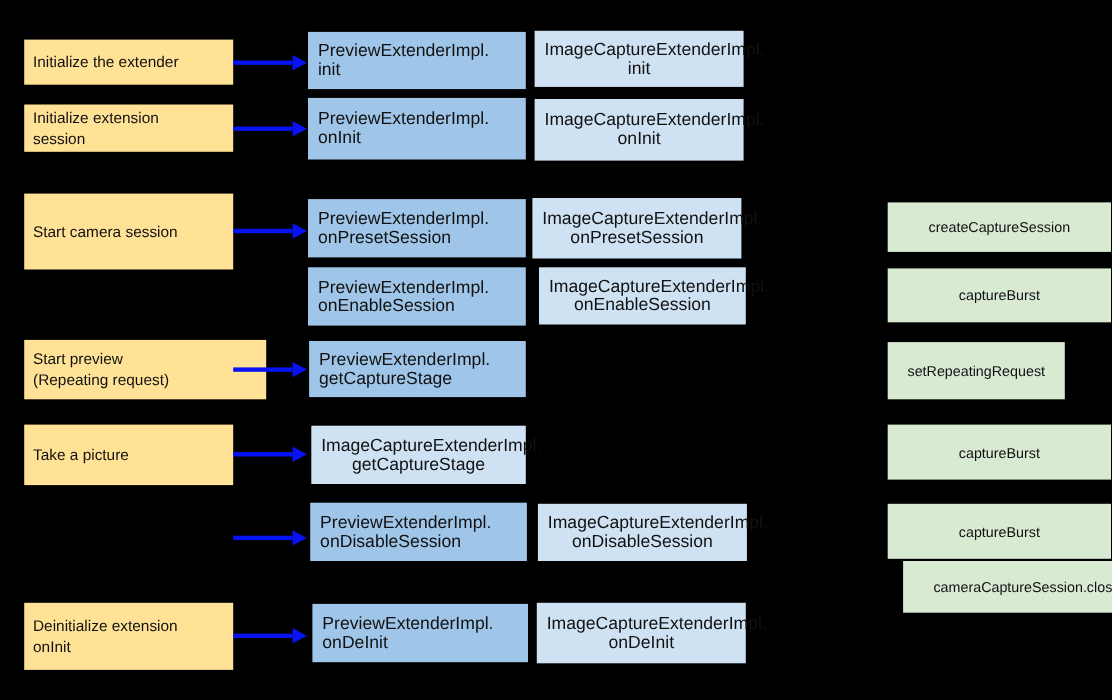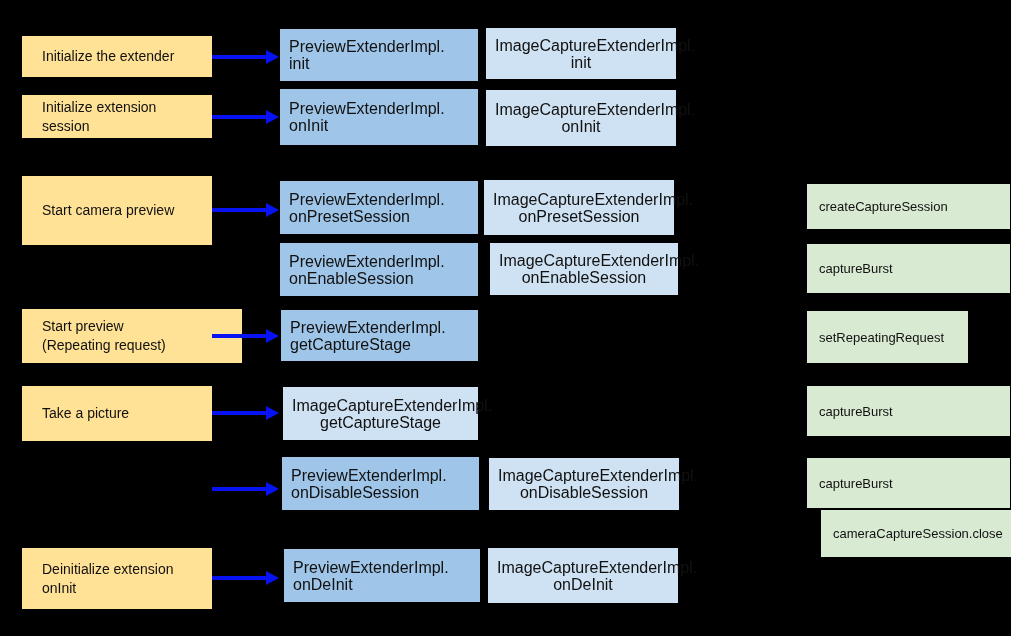--- a/index.html
+++ b/index.html
@@ -19,35 +19,36 @@
     box-sizing:border-box;
     display:flex;
     flex-direction:column;
     justify-content:center;
     color:var(--text,#111);
   }
   .step{
     background:var(--step_bg,#FFE295);
     font-size:14px;
     line-height:19px;
-    padding:0 20px;
+    padding:0 8px;
     white-space:pre-line;
   }
   .method{
     font-size:16px;
     line-height:17px;
     padding:0 9px;
   }
   .method .method-name{font-weight:normal;}
   .preview{background:var(--preview_bg,#9FC5E8);}
   .capture{background:var(--capture_bg,#CFE2F3);text-align:center;}
   .api{
     background:var(--api_bg,#D9EAD3);
     font-size:13px;
     padding:16px 12px;
+    text-align:center;
   }
   .arrow{
     position:absolute;
     height:14px;
     display:flex;
     align-items:center;
   }
   .arrow .shaft{
     flex:1;
     height:4px;
@@ -66,21 +67,21 @@
 <div class="canvas">
 
   <div class="box step" style="left:22px;top:36px;width:190px;height:41px">
     <span>Initialize the extender</span>
   </div>
   <div class="box step" style="left:22px;top:95px;width:190px;height:43px">
     <span>Initialize extension
 session</span>
   </div>
   <div class="box step" style="left:22px;top:176px;width:190px;height:69px">
-    <span>Start camera preview</span>
+    <span>Start camera session</span>
   </div>
   <div class="box step" style="left:22px;top:309px;width:220px;height:54px">
     <span>Start preview
 (Repeating request)</span>
   </div>
   <div class="box step" style="left:22px;top:386px;width:190px;height:55px">
     <span>Take a picture</span>
   </div>
   <div class="box step" style="left:22px;top:548px;width:190px;height:61px">
     <span>Deinitialize extension

